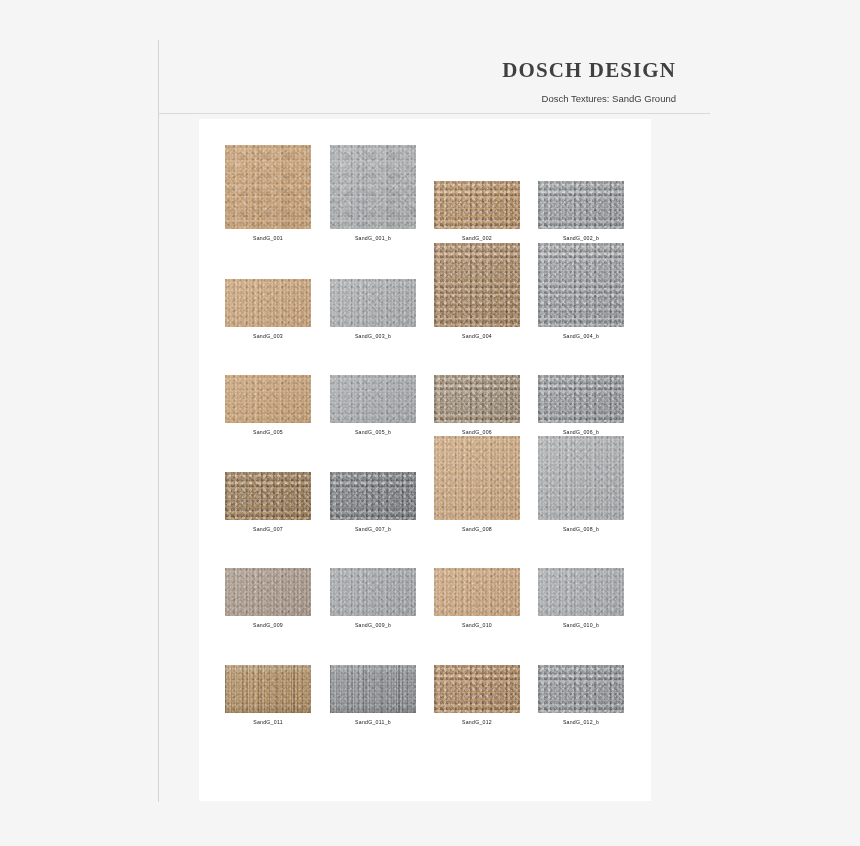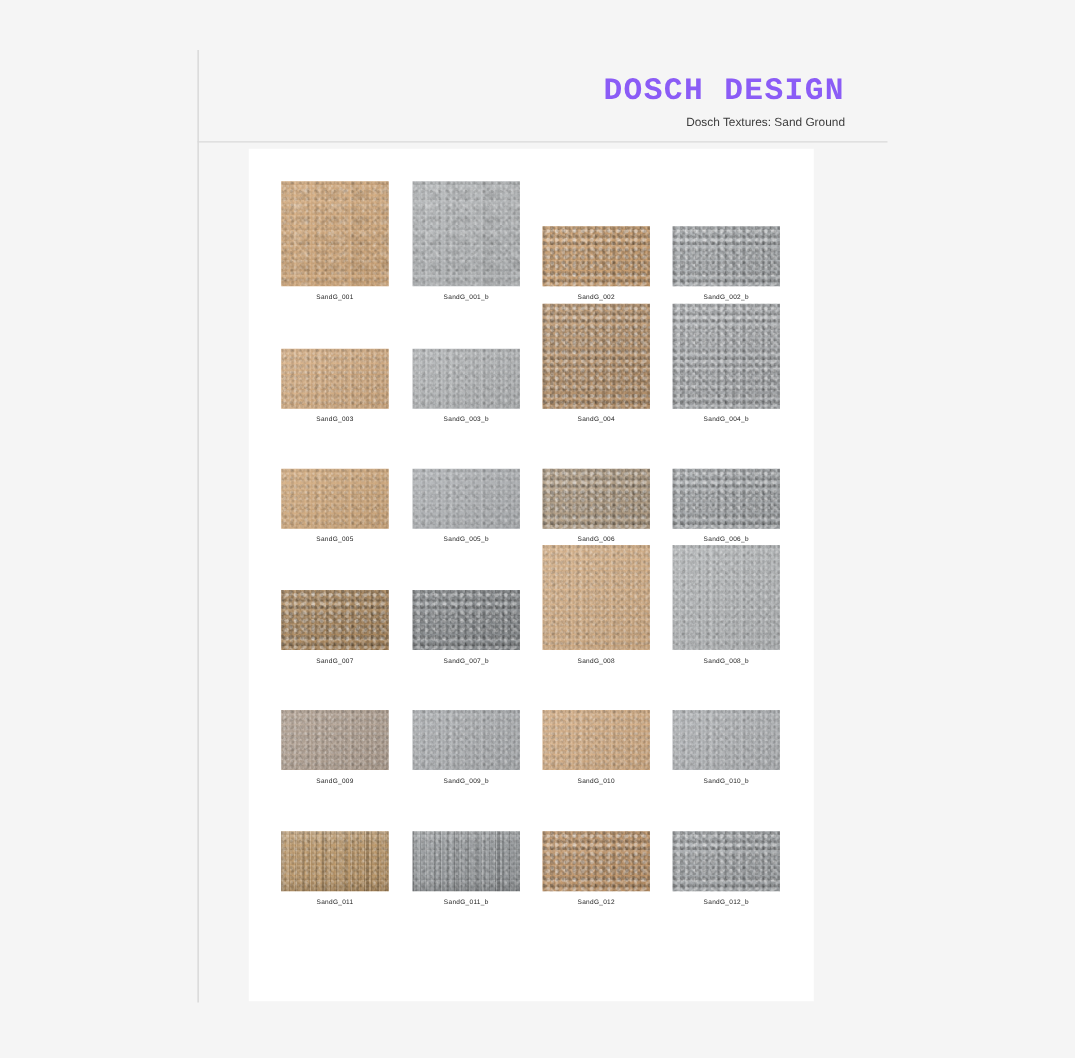--- a/index.html
+++ b/index.html
@@ -48,24 +48,24 @@
     position: absolute;
     left: 158px;
     top: 40px;
     width: 552px;
     height: 73px;
   }
   .brand-logo {
     position: absolute;
     right: 34px;
     top: 18px;
-    font-family: Liberation Mono, monospace;
-    font-size: 25px;
+    font-family: Liberation Serif, serif;
+    font-size: 21px;
     font-weight: bold;
-    color: #8b5cf6;
+    color: #404040;
     letter-spacing: 1.1px;
     white-space: nowrap;
   }
   .header-subtitle {
     position: absolute;
     right: 34px;
     top: 53px;
     font-family: "Liberation Sans", sans-serif;
     font-size: 9.5px;
     color: #3c3c3c;
@@ -196,21 +196,21 @@
     pointer-events: none;
   }
 </style>
 </head>
 <body>
 
 <div id="page-root">
 
   <div class="header">
     <div class="brand-logo">DOSCH DESIGN</div>
-    <div class="header-subtitle">Dosch Textures: Sand Ground</div>
+    <div class="header-subtitle">Dosch Textures: SandG Ground</div>
   </div>
 
   <div class="rule-vertical"></div>
   <div class="rule-horizontal"></div>
 
   <div class="sheet">
     <div class="grid" id="texture-grid">
         <div class="swatch-cell" style="width: 104px; left: 17px; top: 26px;">
           <div class="swatch tex-noise tex-ripple" style="width: 86px; height: 84px; background-color: rgb(216, 173, 126);">
             <div class="shade"></div>

